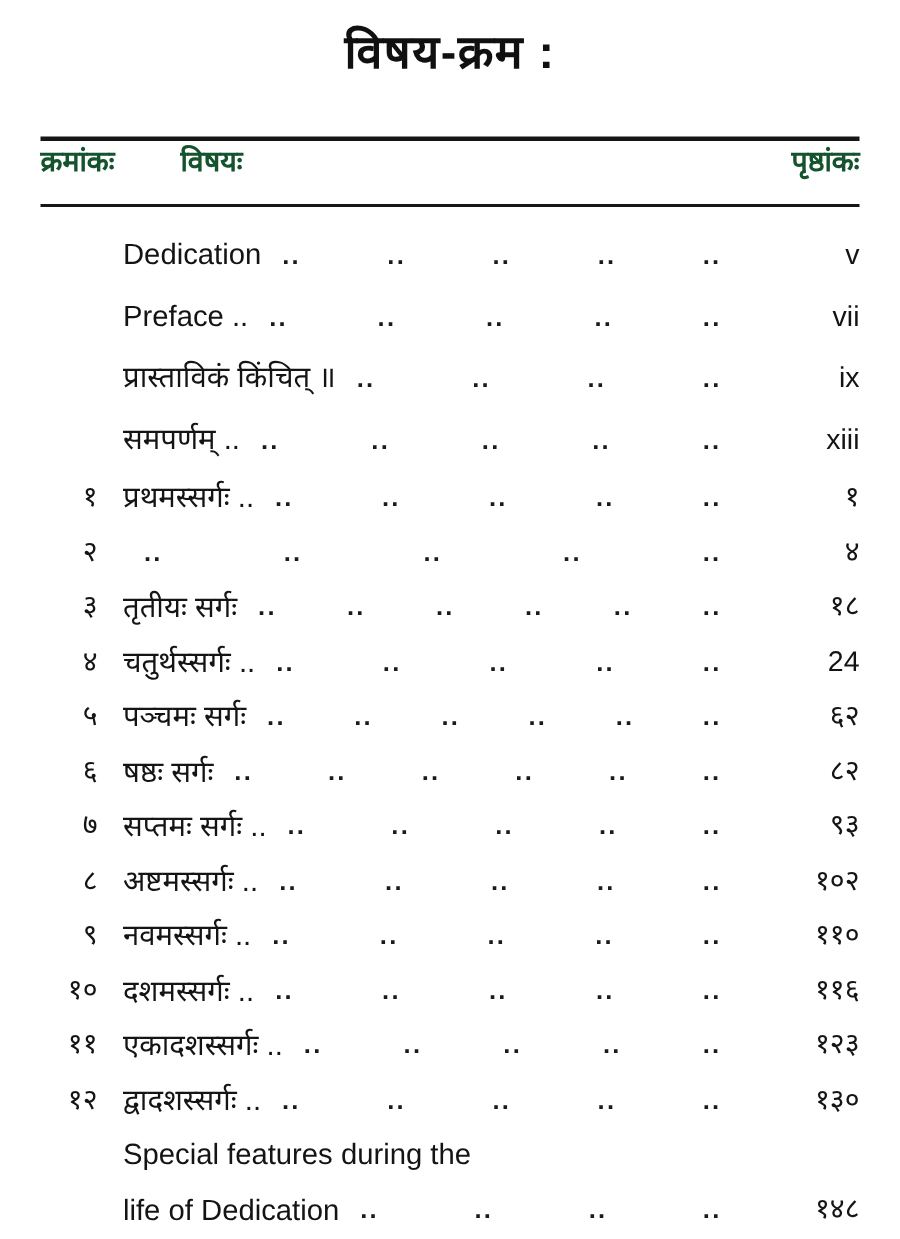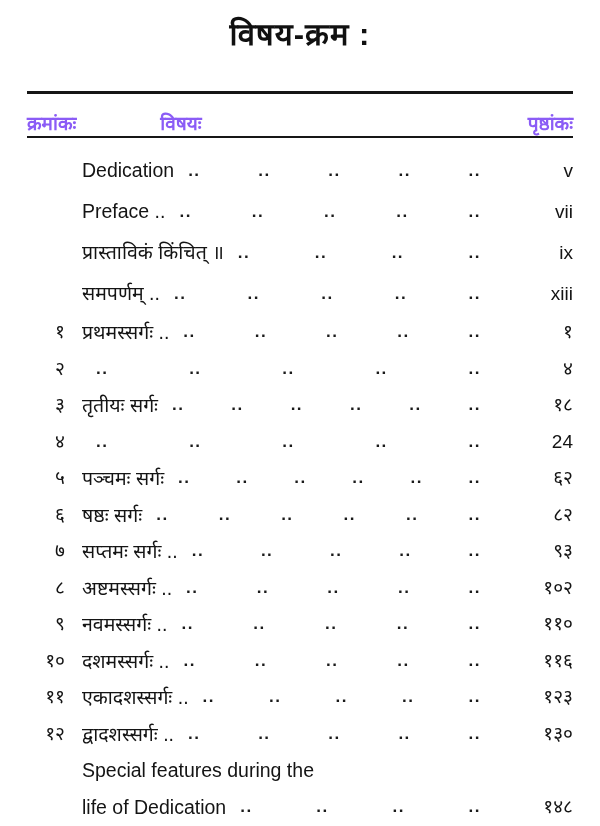--- a/index.html
+++ b/index.html
@@ -35,27 +35,27 @@
     height: 3px;
     background: #161616;
     margin-top: 35px;
   }
   .rule-bottom {
     height: 2px;
     background: #161616;
   }
   .header-row {
     display: flex;
-    align-items: flex-end;
+    align-items: flex-start;
     height: 42px;
     font-weight: bold;
     font-size: 19px;
-    color: #8b5cf6;
-  }
-  .header-subject { margin-left: 84px; }
+    color: #14532d;
+  }
+  .header-subject { margin-left: 44px; }
   .header-page { margin-left: auto; }
   .rows { margin-top: 12px; }
   .row {
     display: flex;
     align-items: center;
     height: 36.5px;
     line-height: 36.5px;
     font-size: 19.5px;
     white-space: nowrap;
   }
@@ -187,20 +187,21 @@
           <span class="dot-group">..</span>
           <span class="dot-group">..</span>
           <span class="dot-group">..</span>
           <span class="dot-group">..</span>
           <span class="dot-group">..</span>
         </span>
     <span class="row-page">१८</span>
   </div>
       <div class="row">
     <span class="row-serial">४</span>
+    <span class="row-subject">चतुर्थस्सर्गः ..</span>
     <span class="row-leader">
           <span class="dot-group">..</span>
           <span class="dot-group">..</span>
           <span class="dot-group">..</span>
           <span class="dot-group">..</span>
           <span class="dot-group">..</span>
         </span>
     <span class="row-page">24</span>
   </div>
       <div class="row">

